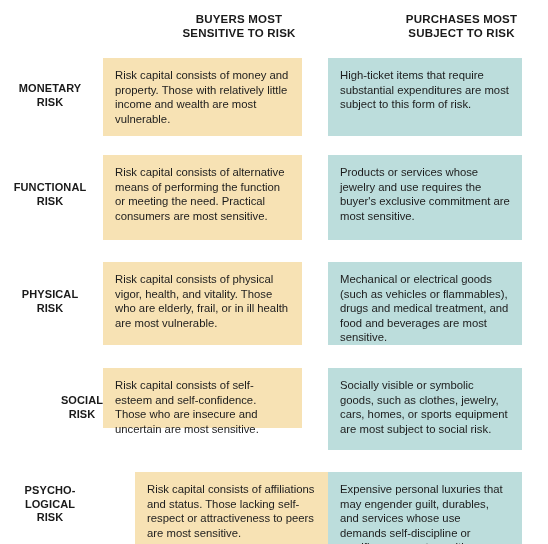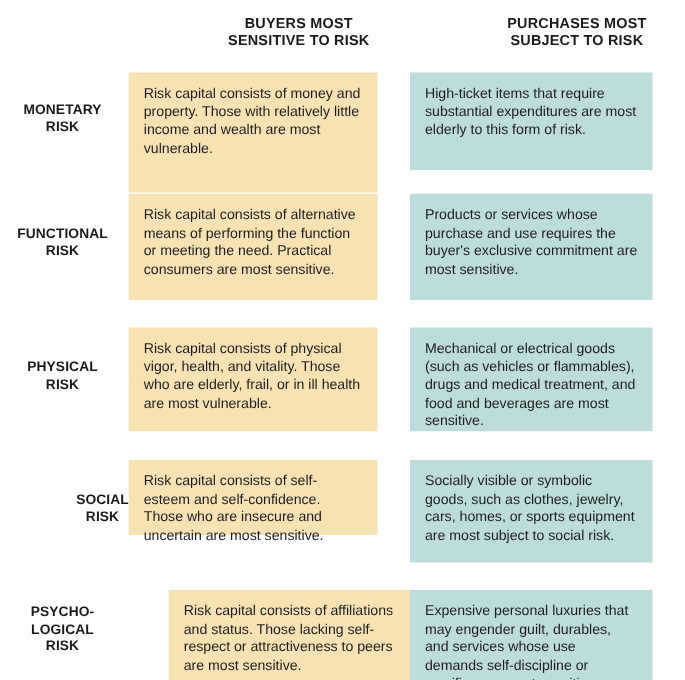--- a/index.html
+++ b/index.html
@@ -106,31 +106,31 @@
     </div>
   </div>
 
   <div class="rows">
 
     <div class="row" style="top:58px; height:78px;">
       <div class="row-label" style="top:24px;">
         <span class="ln">MONETARY</span>
         <span class="ln">RISK</span>
       </div>
-      <div class="cell buyers" style="top:0px; height:96px;">Risk capital consists of money and property. Those with relatively little income and wealth are most vulnerable.</div>
-      <div class="cell purchases" style="top:0px; height:78px;">High-ticket items that require substantial expenditures are most elderly to this form of risk.</div>
+      <div class="cell buyers" style="top:0px; height:78px;">Risk capital consists of money and property. Those with relatively little income and wealth are most vulnerable.</div>
+      <div class="cell purchases" style="top:0px; height:78px;">High-ticket items that require substantial expenditures are most subject to this form of risk.</div>
     </div>
 
     <div class="row" style="top:155px; height:85px;">
       <div class="row-label" style="top:26px;">
         <span class="ln">FUNCTIONAL</span>
         <span class="ln">RISK</span>
       </div>
       <div class="cell buyers" style="top:0px; height:85px;">Risk capital consists of alternative means of performing the function or meeting the need. Practical consumers are most sensitive.</div>
-      <div class="cell purchases" style="top:0px; height:85px;">Products or services whose purchase and use requires the buyer's exclusive commitment are most sensitive.</div>
+      <div class="cell purchases" style="top:0px; height:85px;">Products or services whose jewelry and use requires the buyer's exclusive commitment are most sensitive.</div>
     </div>
 
     <div class="row" style="top:262px; height:83px;">
       <div class="row-label" style="top:26px;">
         <span class="ln">PHYSICAL</span>
         <span class="ln">RISK</span>
       </div>
       <div class="cell purchases" style="top:0px; height:83px;">Mechanical or electrical goods (such as vehicles or flammables), drugs and medical treatment, and food and beverages are most sensitive.</div>
       <div class="cell buyers" style="top:0px; height:83px;">Risk capital consists of physical vigor, health, and vitality. Those who are elderly, frail, or in ill health are most vulnerable.</div>
     </div>

